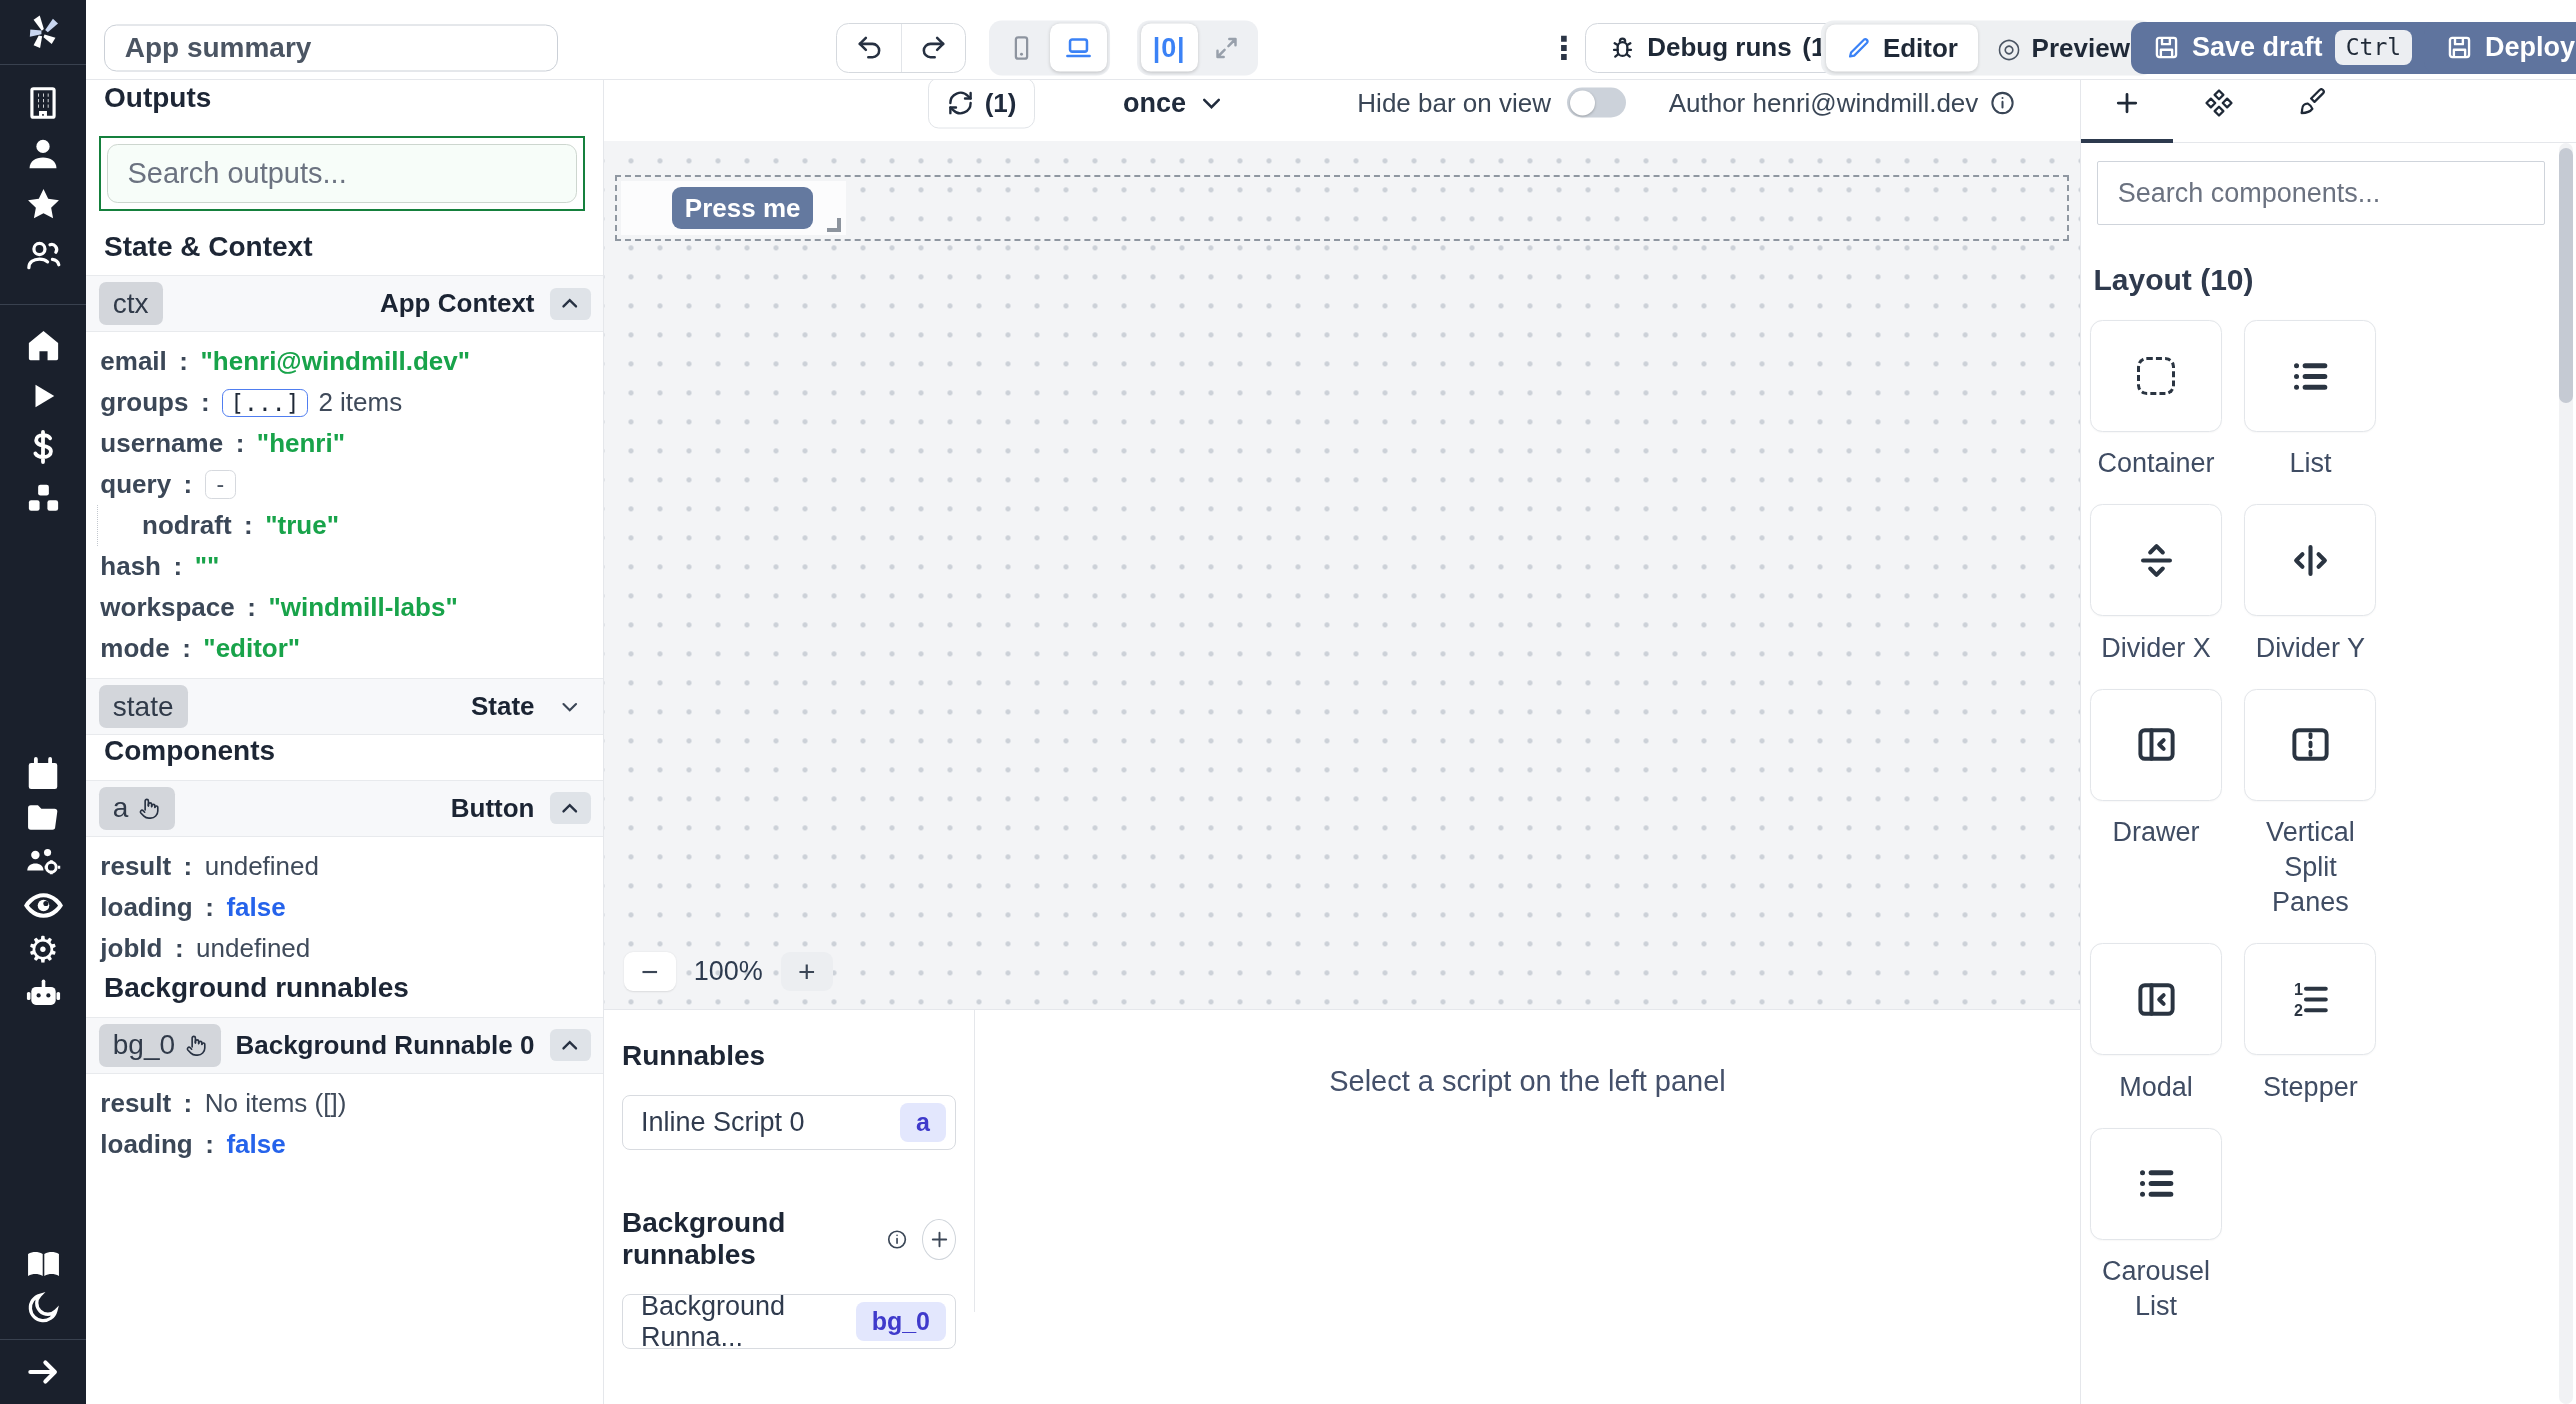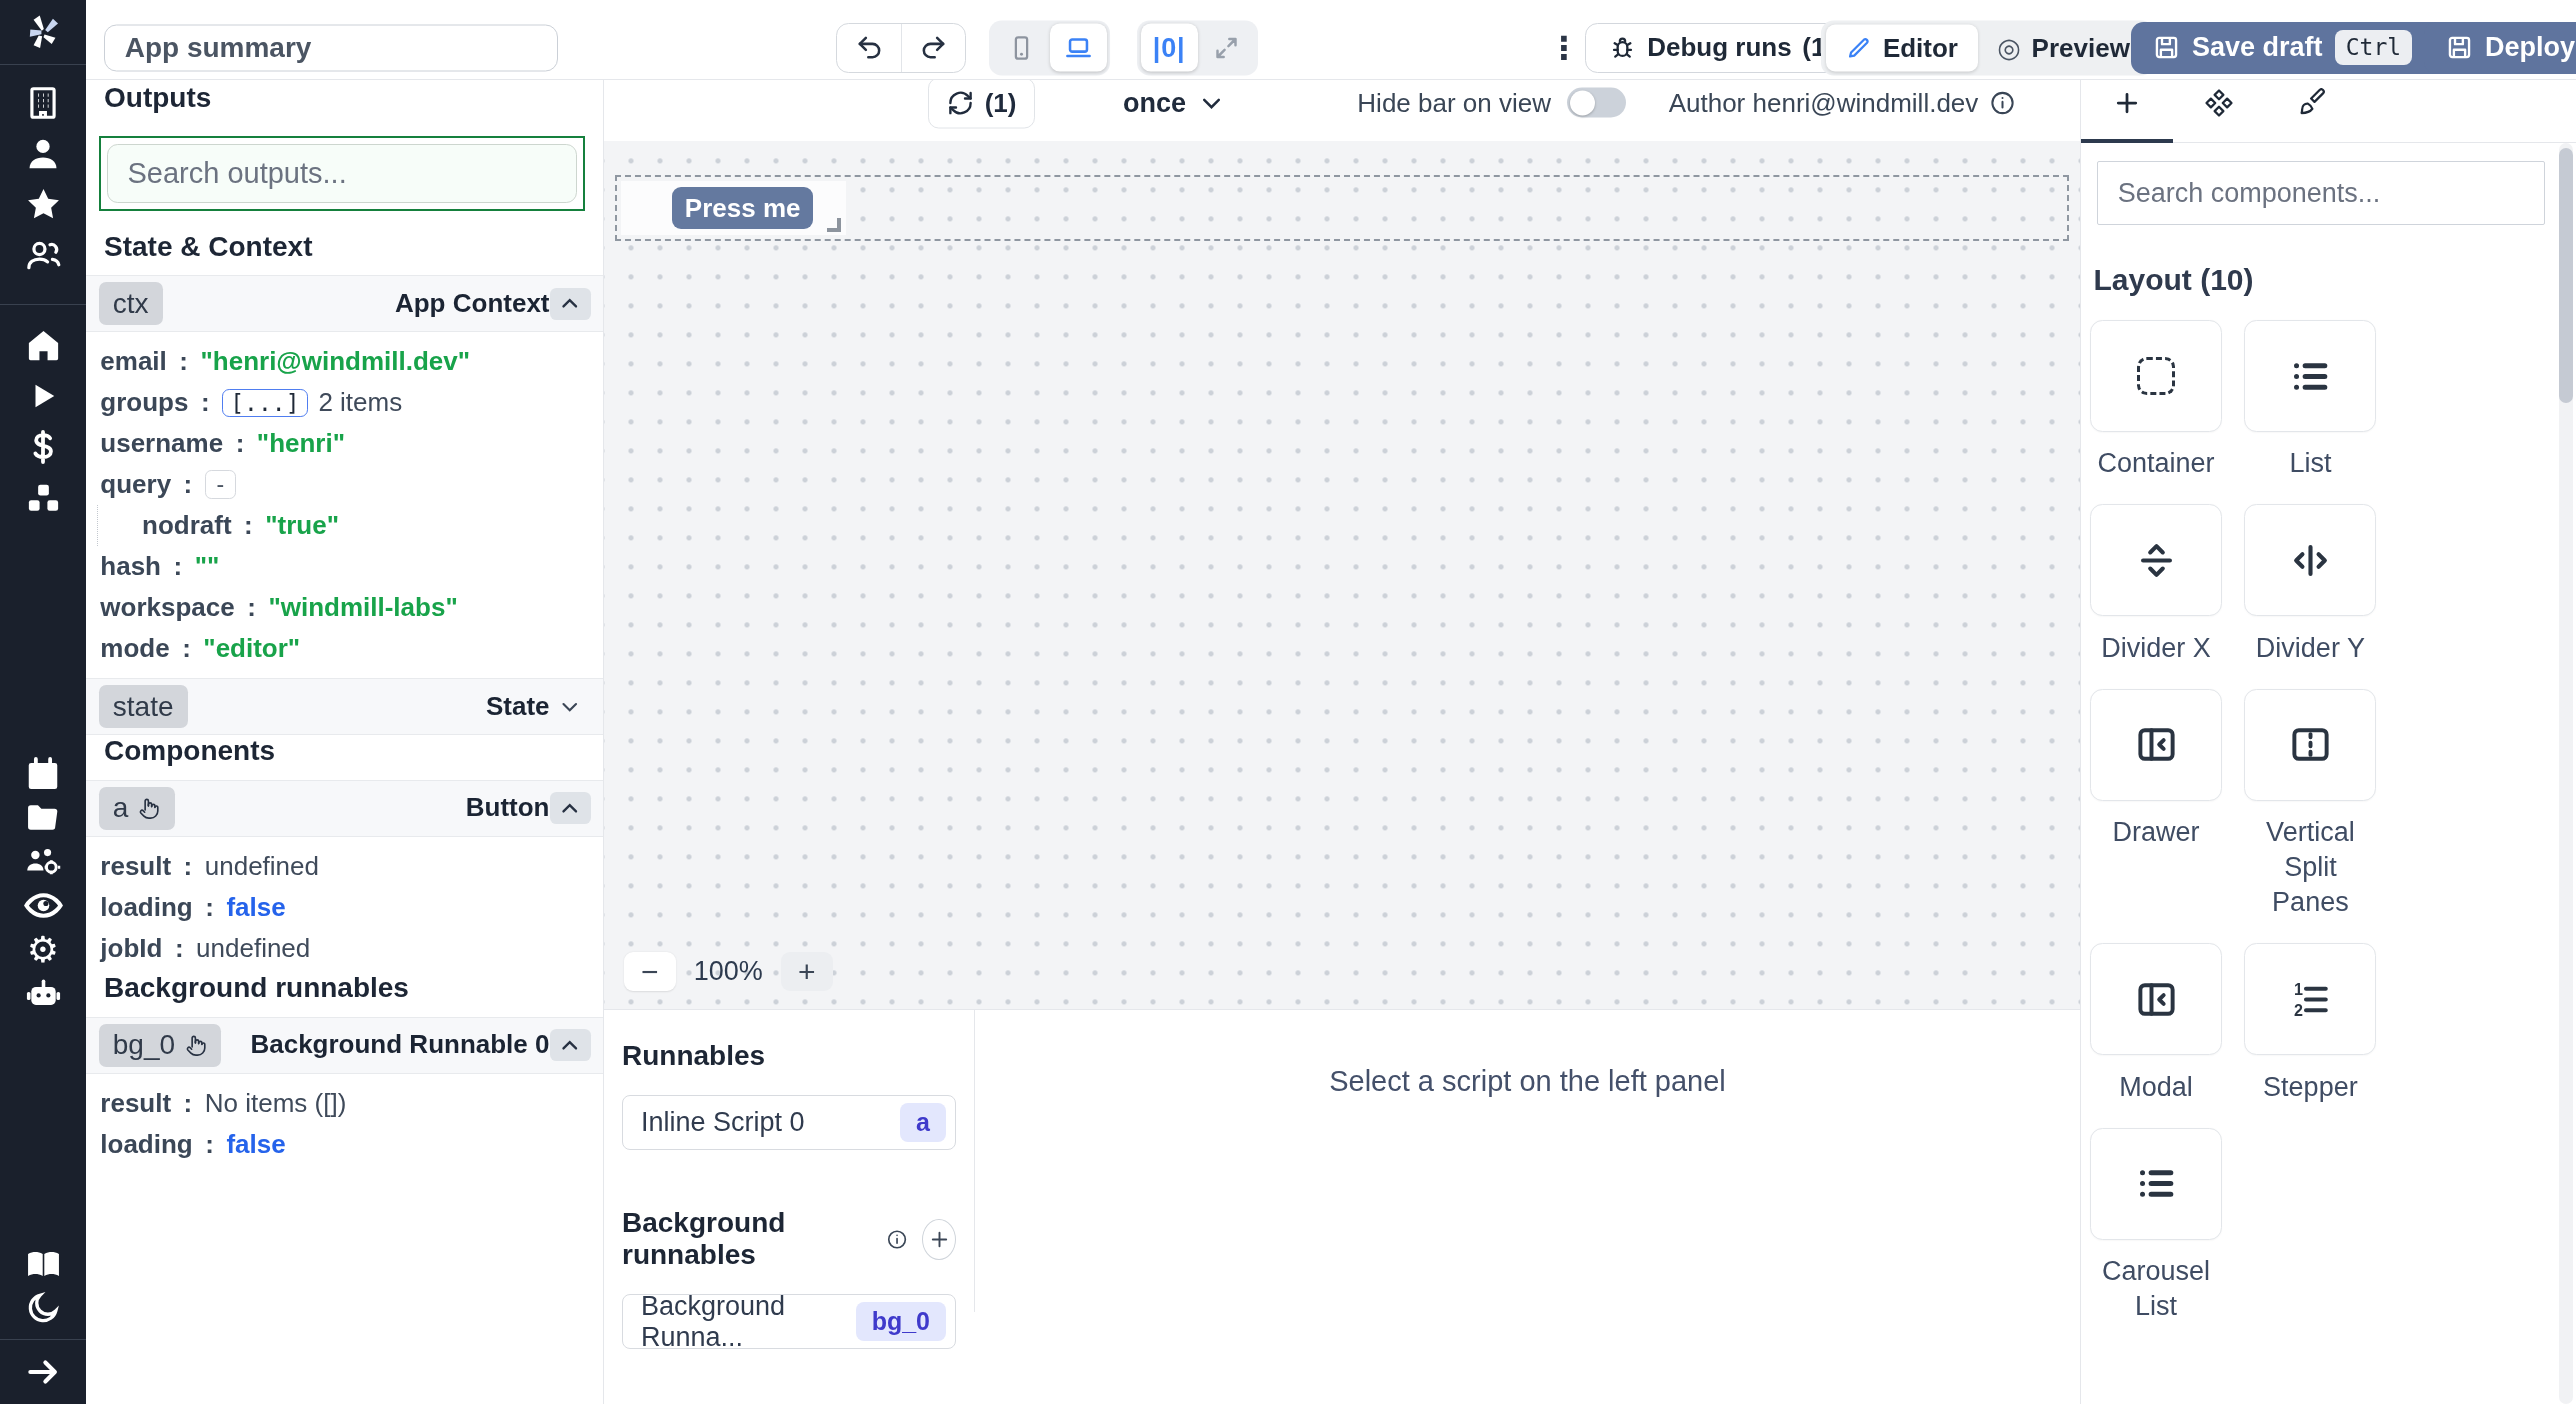--- a/index.html
+++ b/index.html
@@ -41,21 +41,21 @@
 
 
 .outputs{position:absolute;left:86px;top:64px;width:518px;height:1340px;background:#fff;border-right:0.9px solid #e5e7eb;padding:18px 0 0 0;overflow:hidden}
 .out-pad{padding:0 18px}
 .panel-h{font-size:28px;font-weight:700;color:#1d2635}
 .search-wrap{margin:21.5px 18px 19.7px 12.5px;border:2.7px solid #15803d;padding:6.3px;background:#fff}
 .search-outputs{width:100%;height:59px;border:1.3px solid #cdd6cf;border-radius:10.7px;background:#f7fdf9;padding:0 19.7px;font-size:29px;color:#374151;font-family:inherit;outline:none}
 .search-outputs::placeholder,.search-comp::placeholder{color:#6b7280}
 .obj-row{margin-top:12.5px;height:57px;background:#f7f8fa;border-top:0.9px solid #e8eaed;border-bottom:0.9px solid #e8eaed;display:flex;align-items:center;padding:0 12.5px;cursor:pointer}
 .obj-badge{background:#d3d6db;border-radius:7.2px;padding:5.4px 14.3px;font-size:28px;font-weight:400;color:#303a49;display:flex;align-items:center;gap:9px}
-.obj-right{margin-left:auto;display:flex;gap:0}
+.obj-right{margin-left:auto;display:flex;align-items:center;gap:15px}
 .obj-type{font-size:26px;font-weight:700;color:#1b2433}
 .chev-btn{background:#dfe3e8;border-radius:6.3px;width:41px;height:32px;display:flex;align-items:center;justify-content:center;cursor:pointer}
 .kv{padding:9px 0 3.6px 14.3px}
 .kv-row{display:flex;align-items:center;height:41px;font-size:26px}
 .kv-key{font-weight:700;color:#3b4757}
 .kv-colon{margin:0 12.5px;color:#3b4757;font-weight:700}
 .v-green{color:#18a34a;font-weight:700}
 .v-blue{color:#2563eb;font-weight:700}
 .v-plain{color:#3f4a5a}
 .badge-arr{border:1.8px solid #4f7df0;border-radius:7.2px;padding:0 7.2px;font-size:23px;color:#1f2937;font-family:"DejaVu Sans Mono","Liberation Mono",monospace;margin-right:10.7px}

